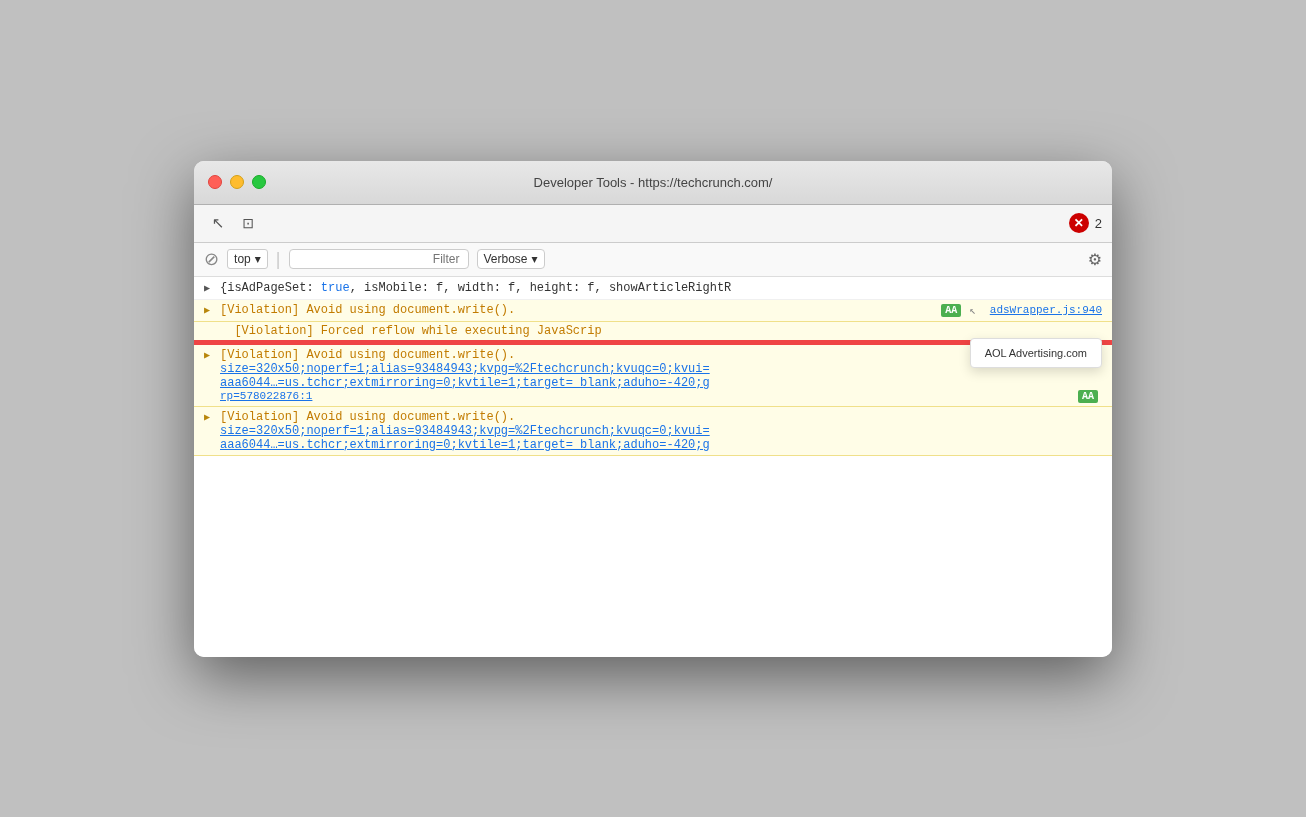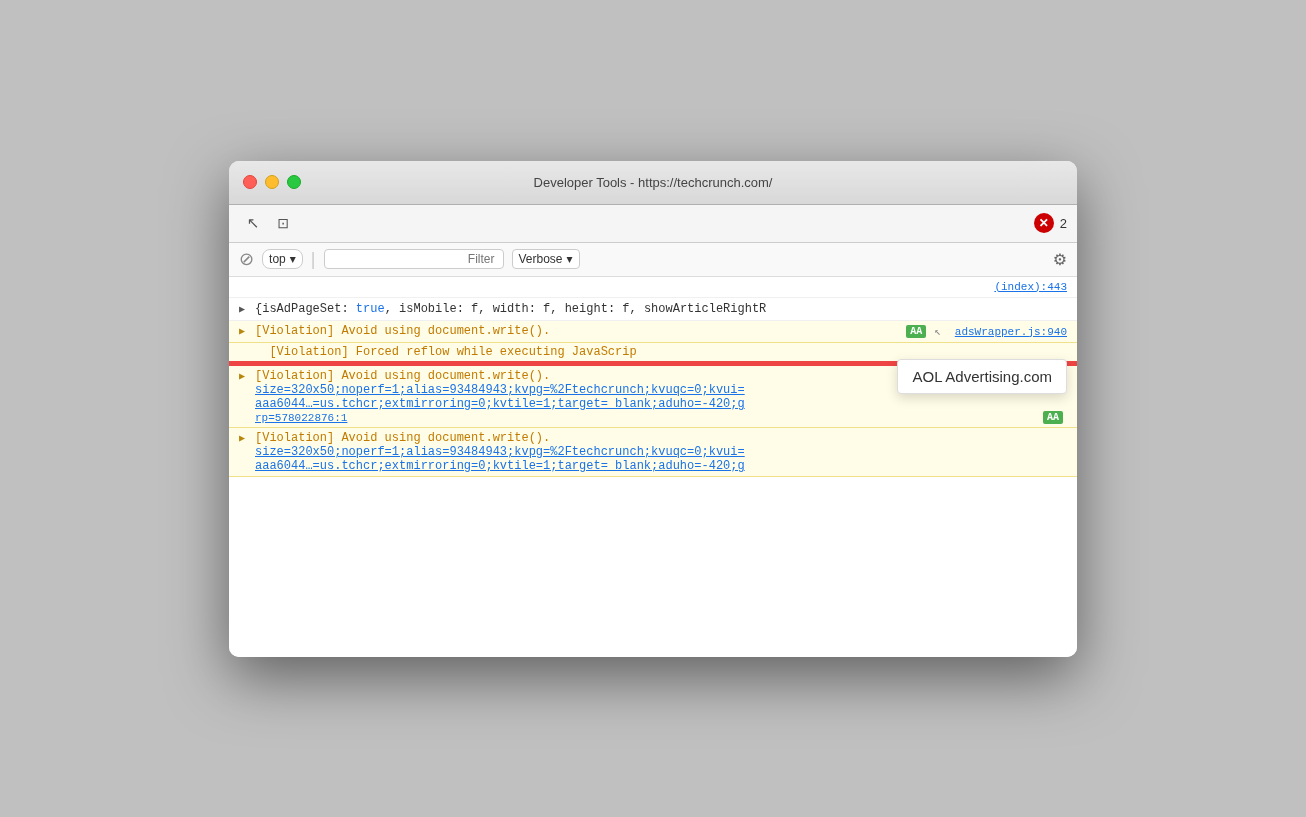--- a/index.html
+++ b/index.html
@@ -5,21 +5,21 @@
     * { box-sizing: border-box; margin: 0; padding: 0; }
     body {
       background: #c0c0c0;
       display: flex;
       align-items: center;
       justify-content: center;
       min-height: 100vh;
       font-family: -apple-system, BlinkMacSystemFont, 'Helvetica Neue', sans-serif;
     }
     .window {
-      width: 848px;
+      width: 918px;
       background: #f0f0f0;
       border-radius: 10px;
       box-shadow: 0 20px 60px rgba(0,0,0,0.5);
       overflow: hidden;
     }
     .titlebar {
       background: linear-gradient(to bottom, #e8e8e8, #d8d8d8);
       height: 44px;
       display: flex;
       align-items: center;
@@ -131,21 +131,21 @@
     .no-entry {
       font-size: 18px;
       color: #888;
       cursor: pointer;
     }
     .top-select {
       display: flex;
       align-items: center;
       gap: 4px;
       border: 1px solid #ccc;
-      border-radius: 8px;
+      border-radius: 3px;
       padding: 2px 6px;
       background: white;
       font-size: 12px;
       color: #333;
       cursor: pointer;
     }
     .filter-input {
       border: 1px solid #ccc;
       border-radius: 4px;
       padding: 2px 8px;
@@ -240,21 +240,21 @@
     }
     .tooltip-box {
       position: absolute;
       right: 10px;
       top: 38px;
       background: white;
       border: 1px solid #ddd;
       border-radius: 4px;
       box-shadow: 0 4px 12px rgba(0,0,0,0.15);
       padding: 8px 14px;
-      font-size: 15px;
+      font-size: 11px;
       color: #333;
       font-family: -apple-system, BlinkMacSystemFont, sans-serif;
       white-space: nowrap;
       z-index: 10;
     }
     .line-row {
       display: flex;
       width: 100%;
       align-items: flex-end;
     }
@@ -315,23 +315,20 @@
     <input class="filter-input" type="text" placeholder="Filter" style="">
     <div class="verbose-select">
       <span>Verbose</span>
       <span>▾</span>
     </div>
     <span class="gear-icon">⚙</span>
   </div>
 
   <div class="console-content">
 
-    <div class="console-line index-line">
-      <span class="link-text">(index):443</span>
-    </div>
 
     <div class="console-line">
       <span class="triangle">▶</span>
       <span class="line-content dark-text">{isAdPageSet: <span class="blue-text">true</span>, isMobile: f, width: f, height: f, showArticleRightR</span>
     </div>
 
     <div class="violation-line" style="position:relative;">
       <span class="triangle" style="color:#b8860b;">▶</span>
       <div class="line-row">
         <span class="console-line-inner orange-text">[Violation] Avoid using document.write().</span>

